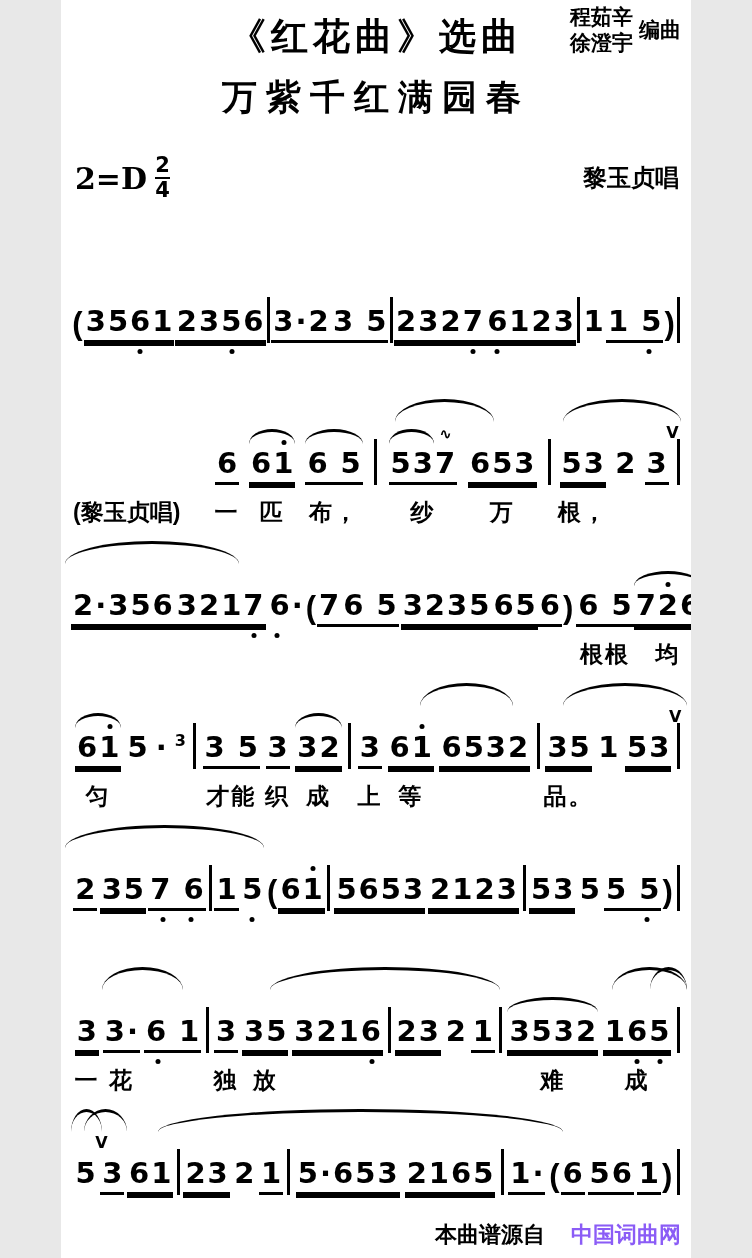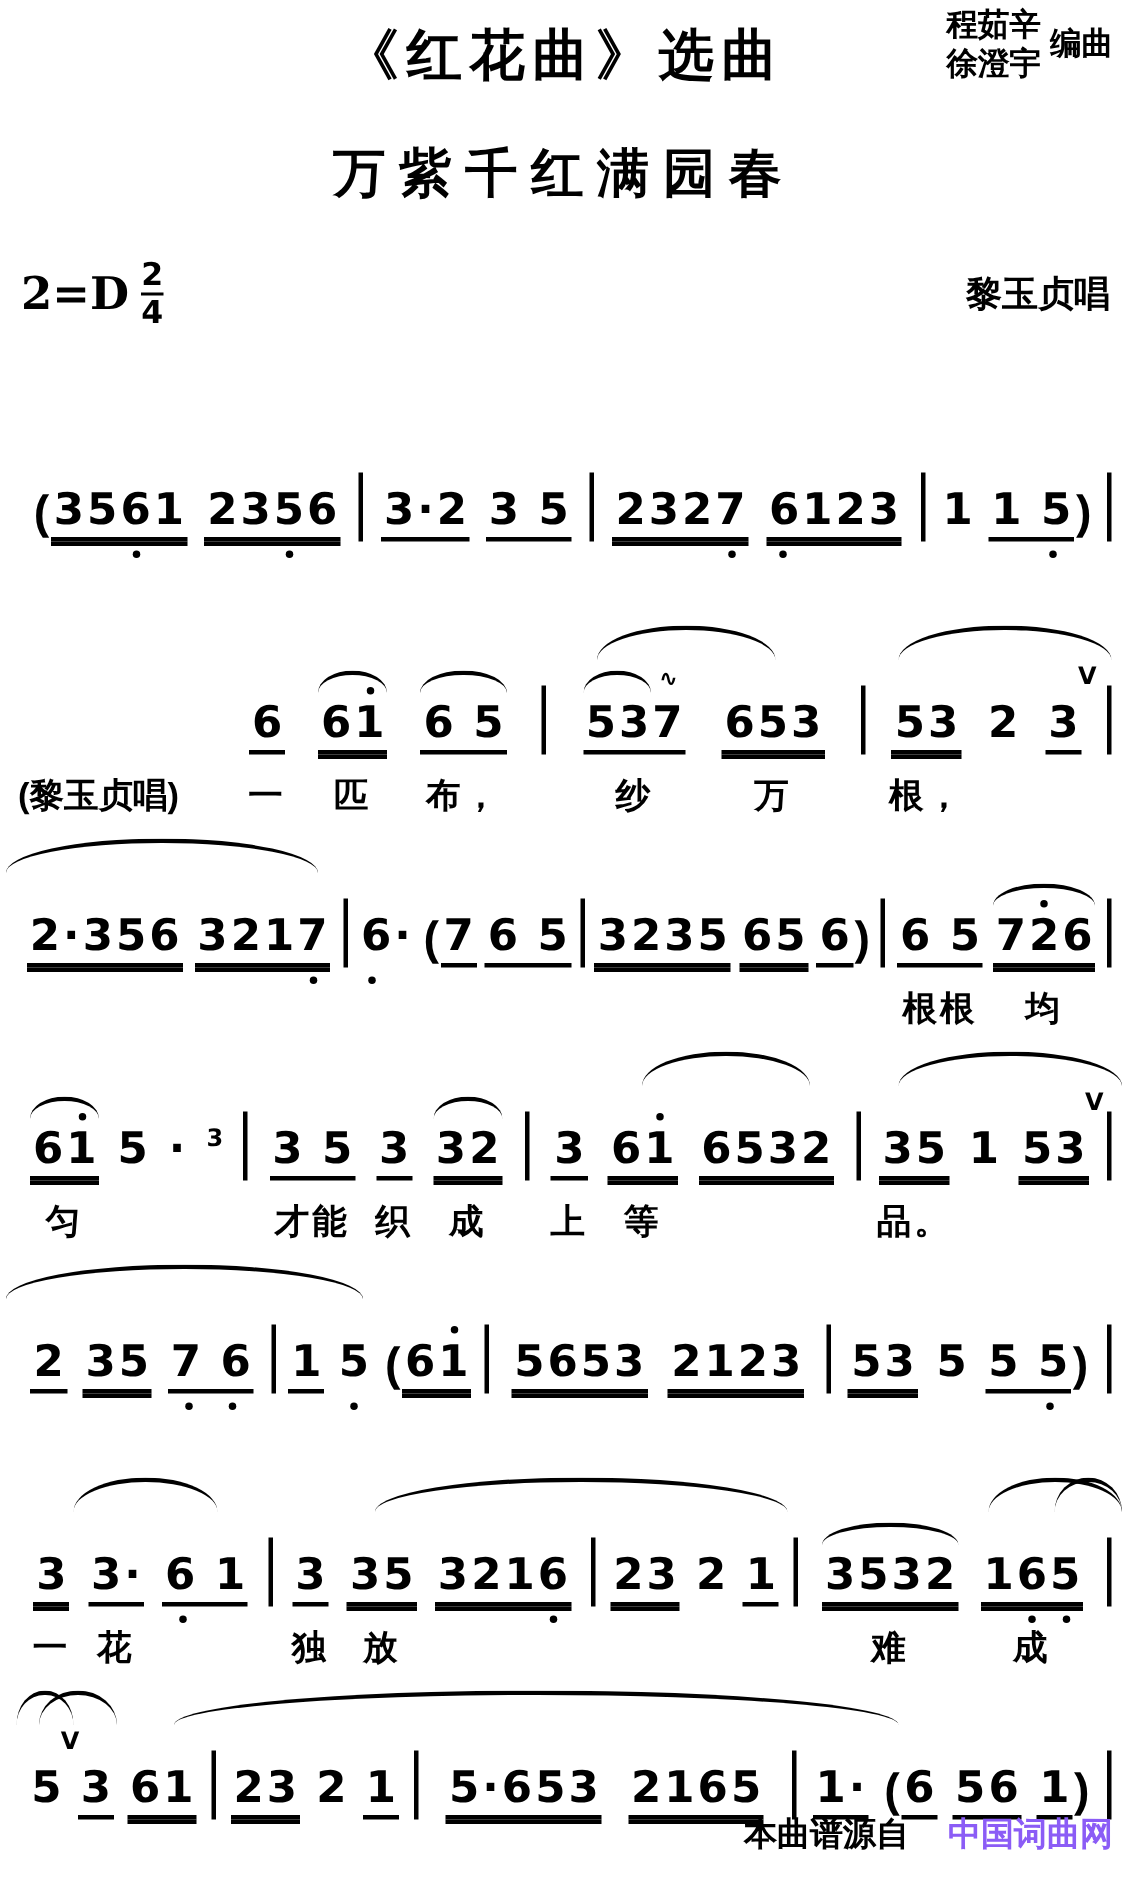--- a/index.html
+++ b/index.html
@@ -1,35 +1,35 @@
 <!DOCTYPE html>
 <html><head>
 <meta charset="utf-8">
 <style>
   html,body{margin:0;padding:0;background:#e8e8e8;}
   .page{
-    width:752px;height:1258px;background:#ffffff;color:#000;
+    width:630px;height:1258px;background:#ffffff;color:#000;
     position:relative;overflow:hidden;margin:0 auto;
     font-family:"Liberation Sans",sans-serif;
   }
   
   .header{position:relative;padding-top:12px;text-align:center;}
   .title{
     font-family:"DejaVu Serif",serif;font-weight:bold;
     font-size:37px;letter-spacing:5px;
   }
   .arrangers{
     position:absolute;right:10px;top:4px;
     display:flex;align-items:center;gap:6px;
     font-weight:bold;font-size:21px;line-height:1.25;
   }
   .arranger-names{display:flex;flex-direction:column;text-align:left;}
   .subtitle{
     font-family:"DejaVu Serif",serif;font-weight:bold;
-    font-size:35px;letter-spacing:9px;margin-top:30px;
+    font-size:35px;letter-spacing:9px;margin-top:12px;
   }
   .key-row{
     display:flex;justify-content:space-between;align-items:center;
     margin:34px 12px 0 14px;
   }
   .key-sig{display:flex;align-items:center;gap:8px;font-weight:bold;
     font-family:"DejaVu Serif",serif;font-size:30px;}
   .meter{display:flex;flex-direction:column;align-items:center;line-height:1;
     font-size:21px;font-weight:bold;font-family:"DejaVu Sans",sans-serif;}
   .meter .mline{width:15px;height:2px;background:#000;margin:1px 0;}
@@ -76,21 +76,21 @@
   .lyric{
     position:absolute;top:calc(100% + 12px);left:50%;transform:translateX(-50%);
     font-size:23px;font-weight:bold;white-space:nowrap;letter-spacing:2px;
   }
   .lyric-prefix{
     position:absolute;left:8px;top:calc(100% + 12px);
     font-size:23px;font-weight:bold;white-space:nowrap;
   }
   
   .footer{
-    position:absolute;right:10px;bottom:20px;
+    position:absolute;right:10px;bottom:8px;
     font-size:22px;font-weight:bold;display:flex;gap:26px;align-items:baseline;margin-left:43px;
   }
 </style>
 </head>
 <body>
 
 <div class="page">
 
   <div class="header">
     <div class="title">《红花曲》选曲</div>

